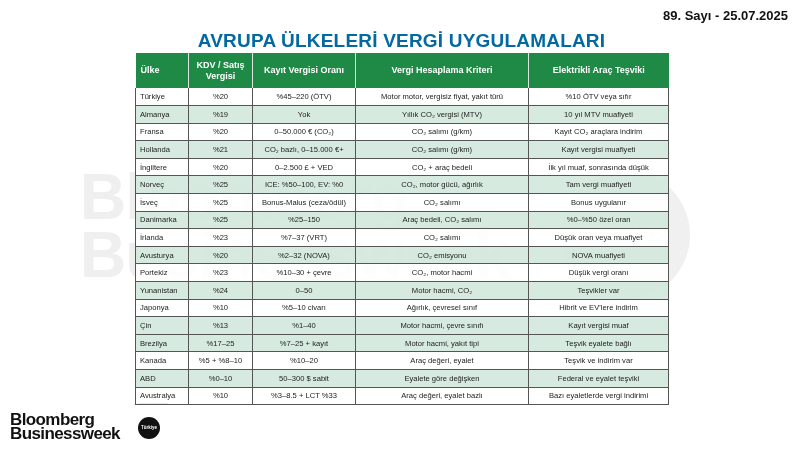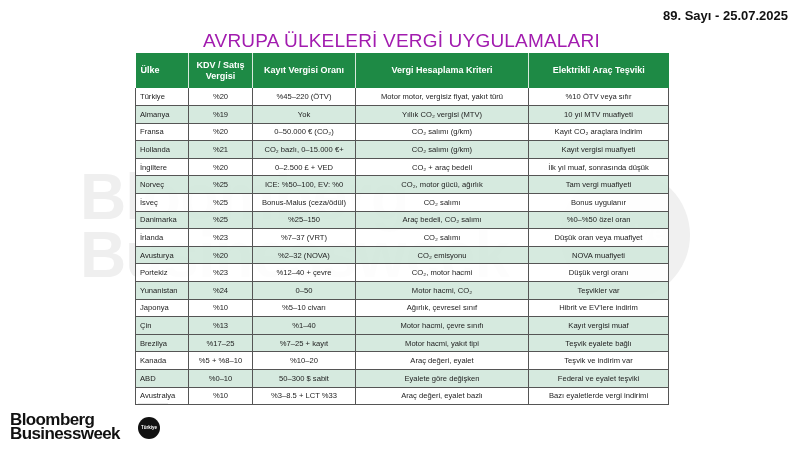--- a/index.html
+++ b/index.html
@@ -22,21 +22,21 @@
       position: absolute; left: 560px; top: 170px; width: 130px; height: 130px;
       border-radius: 50%; background: #f0f0f0; z-index: 0;
     }
     .watermark-circle span {
       position: absolute; left: 0; right: 0; top: 50px; text-align: center;
       color: #ffffff; font-weight: bold; font-size: 22px;
     }
 
     .title {
       position: absolute; left: 135px; width: 533px; top: 30px;
-      text-align: center; font-size: 19px; font-weight: normal; color: #a21caf;
+      text-align: center; font-size: 19px; font-weight: bold; color: #0369a1;
       font-family: "Liberation Sans", sans-serif; letter-spacing: 0.2px;
     }
 
     table.tax {
       position: absolute; left: 135px; top: 53px; width: 533px;
       border-collapse: collapse; z-index: 1; table-layout: fixed;
       font-family: "Liberation Sans", sans-serif;
     }
     table.tax th {
       background: #1e8a45; color: #ffffff; font-size: 9px; font-weight: bold;
@@ -167,21 +167,21 @@
       <tr class="even">
         <td>Avusturya</td>
         <td>%20</td>
         <td>%2–32 (NOVA)</td>
         <td>CO₂ emisyonu</td>
         <td>NOVA muafiyeti</td>
       </tr>
       <tr class="odd">
         <td>Portekiz</td>
         <td>%23</td>
-        <td>%12–40 + çevre</td>
+        <td>%10–30 + çevre</td>
         <td>CO₂, motor hacmi</td>
         <td>Düşük vergi oranı</td>
       </tr>
       <tr class="even">
         <td>Yunanistan</td>
         <td>%24</td>
         <td>0–50</td>
         <td>Motor hacmi, CO₂</td>
         <td>Teşvikler var</td>
       </tr>

